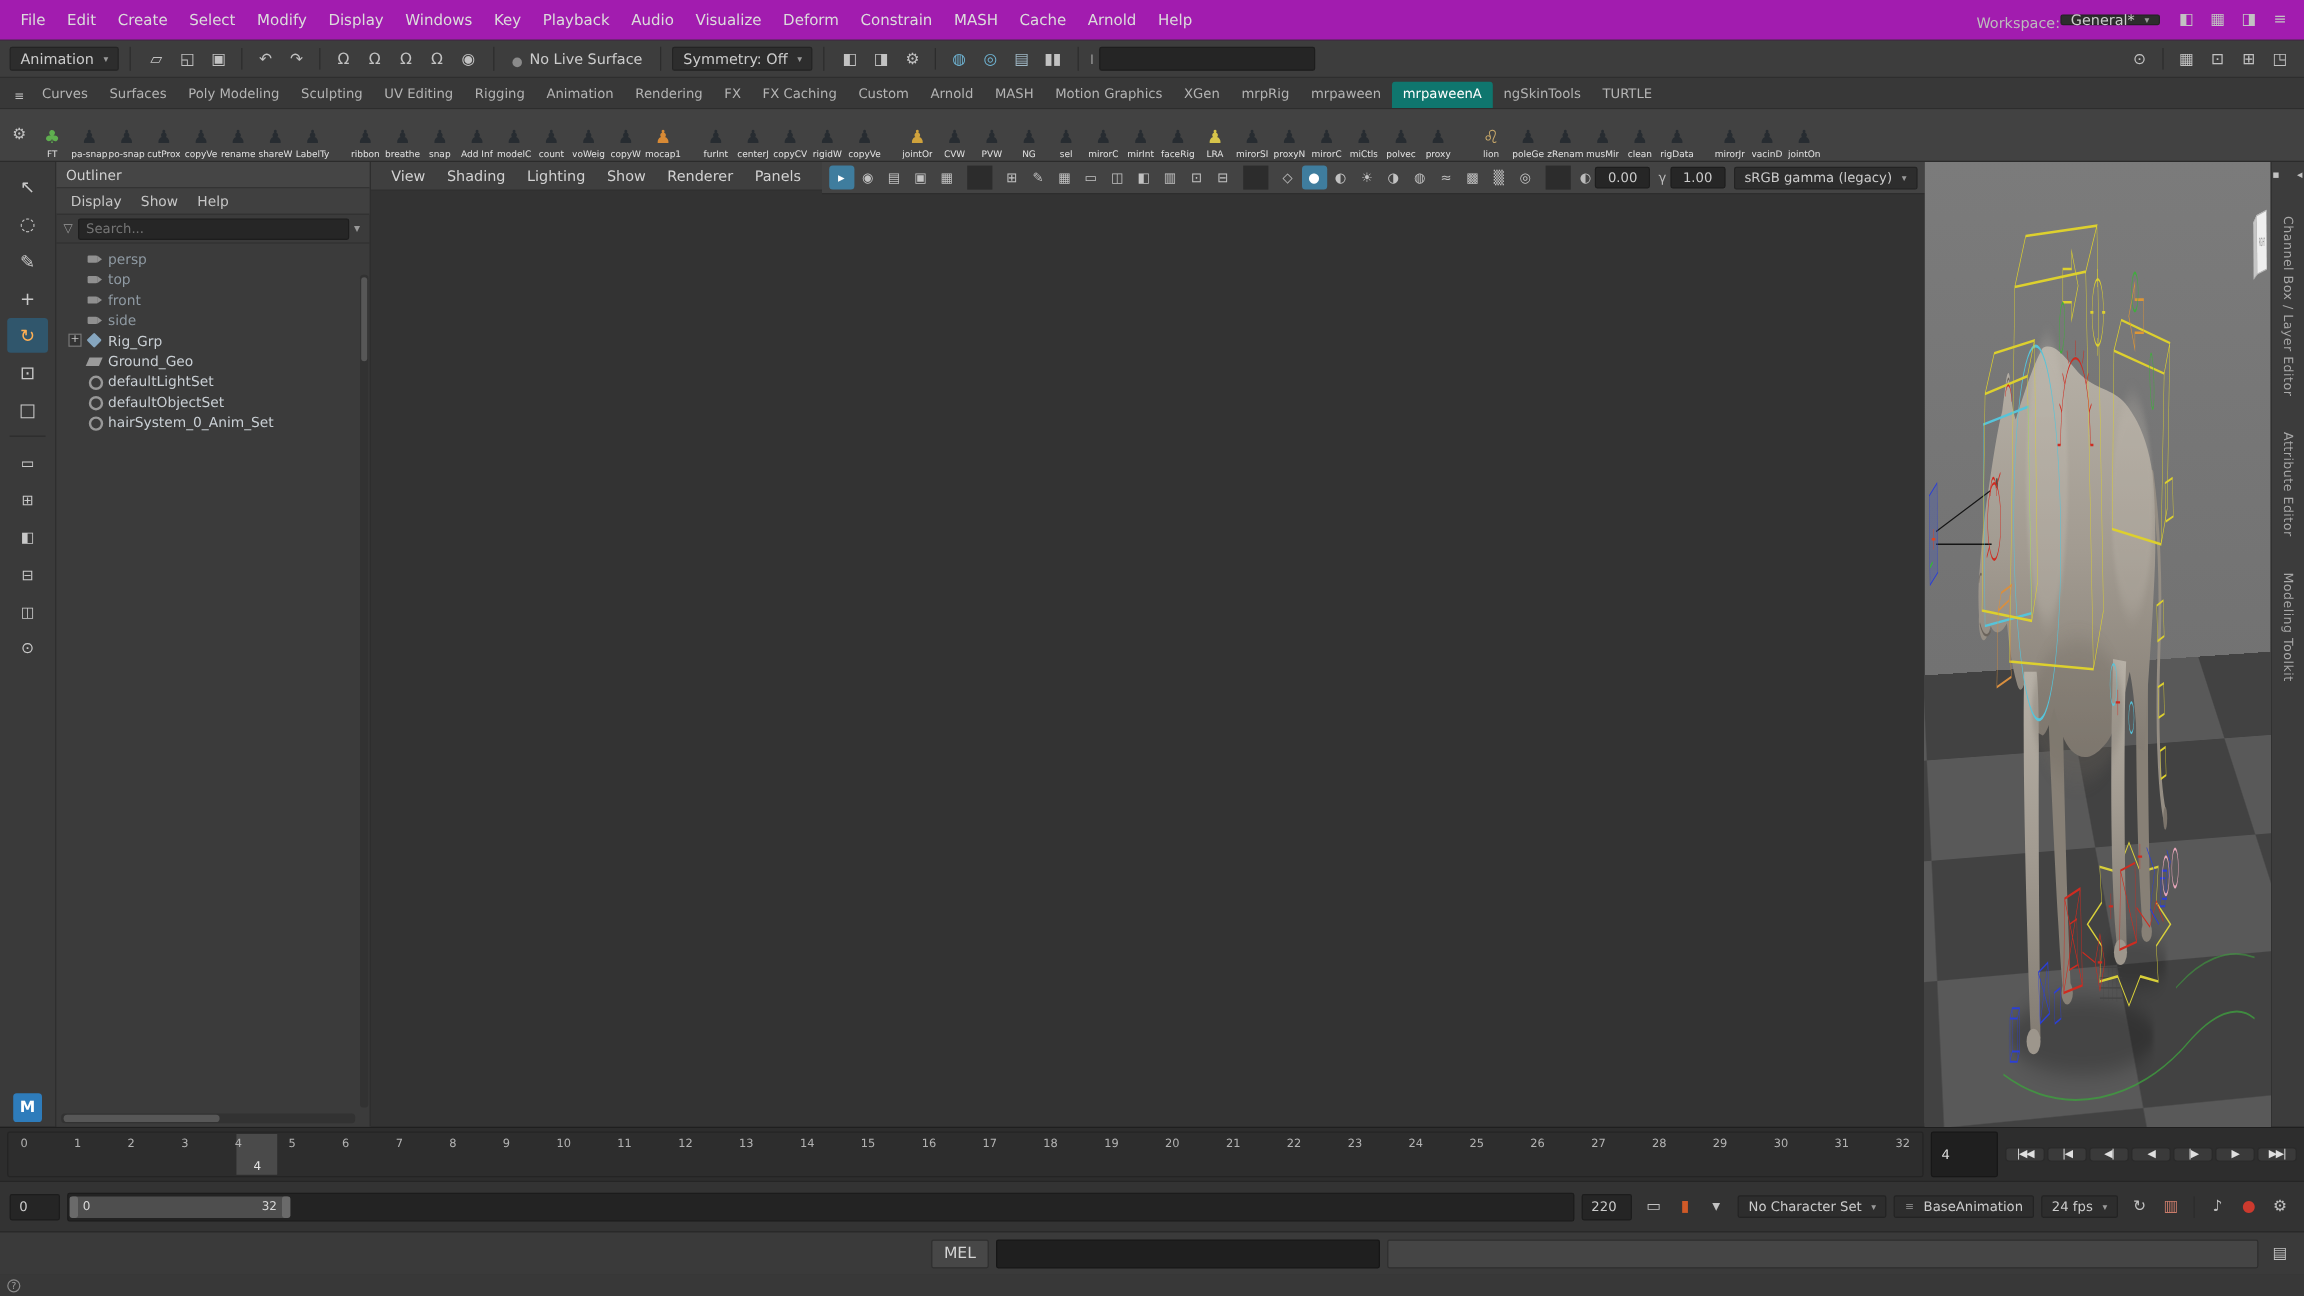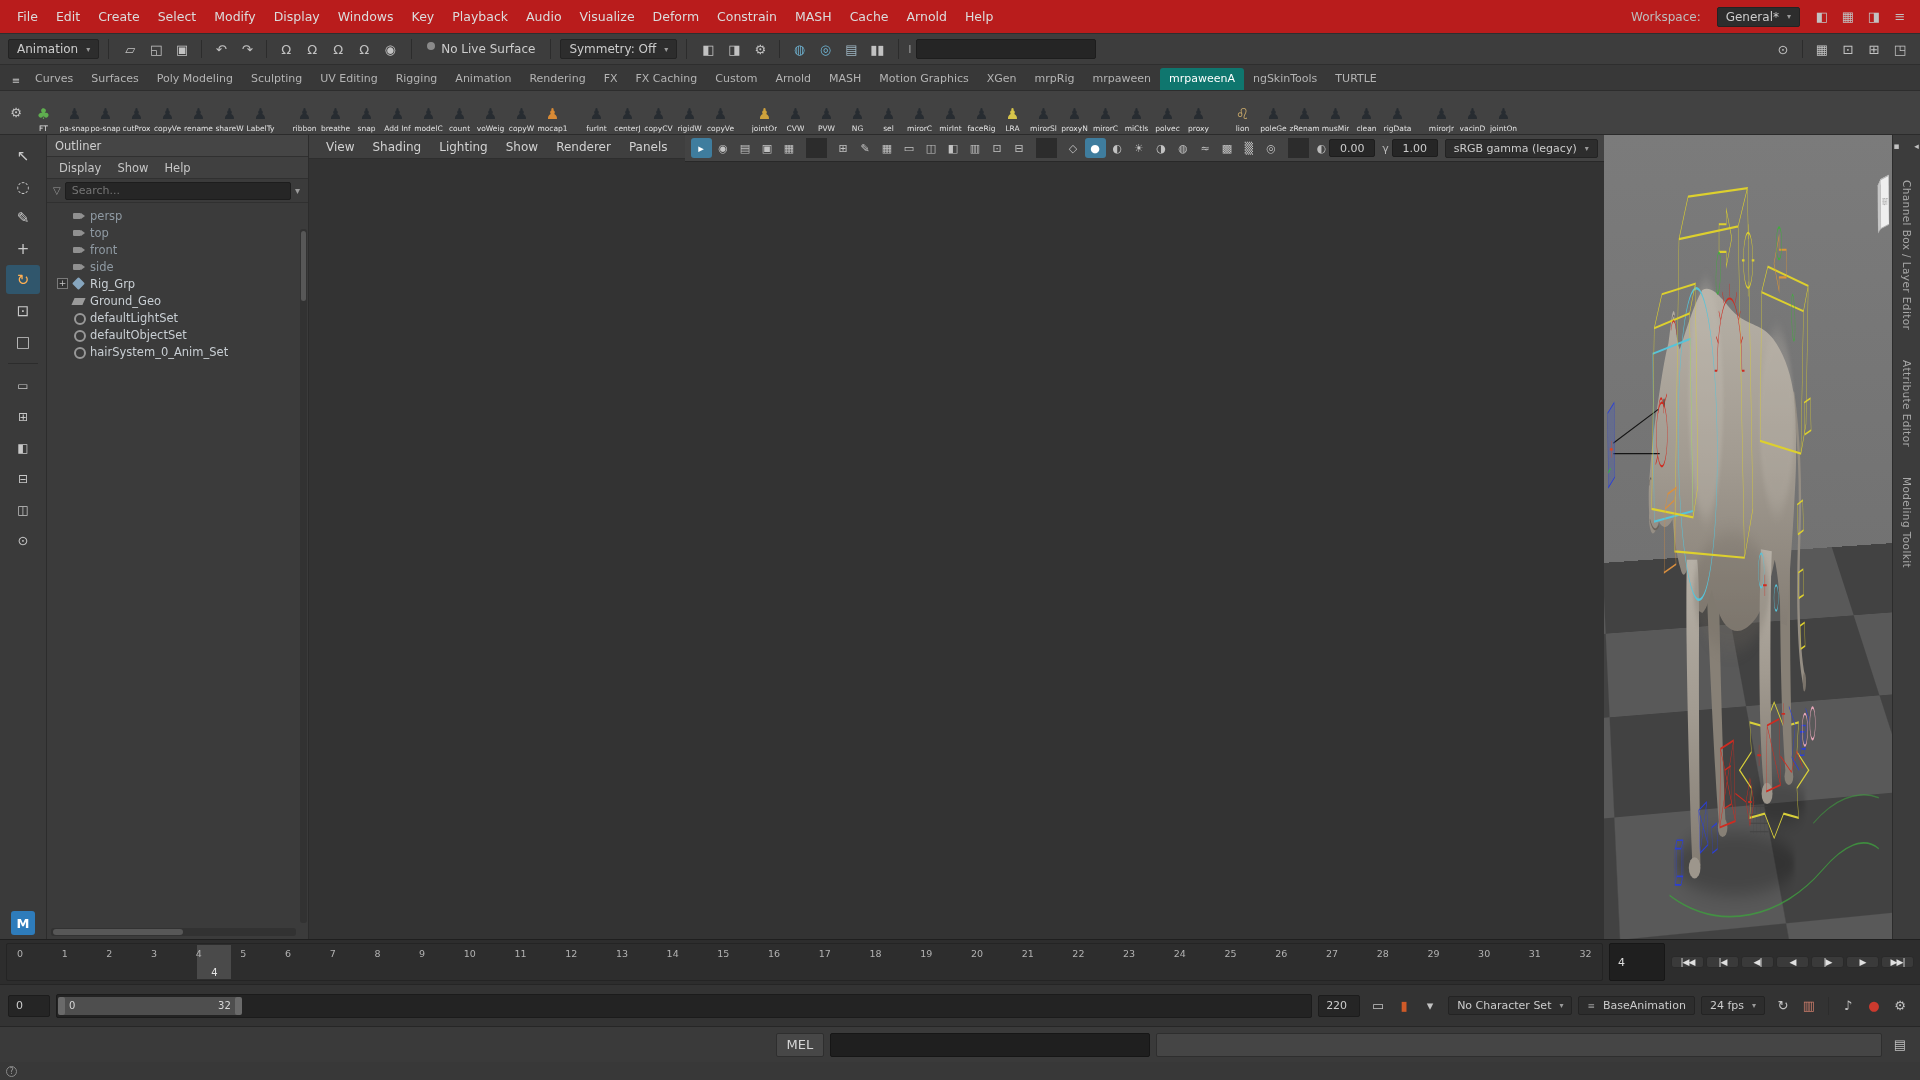--- a/index.html
+++ b/index.html
@@ -1,35 +1,35 @@
 <!DOCTYPE html>
 <html><head>
 <meta charset="utf-8">
 <style>
 *{box-sizing:border-box}
 body{margin:0;background:#222}
 .app{width:1920px;height:1080px;display:flex;flex-direction:column;background:#373737;font-family:"DejaVu Sans",sans-serif;font-size:12px;color:#c8c8c8;overflow:hidden;user-select:none}
 
 
-.menubar{height:34px;background:#b91c1c;display:flex;align-items:center;padding:12px 8px;border-bottom:1px solid #2e2e2e}
+.menubar{height:34px;background:#a21caf;display:flex;padding:12px 8px;border-bottom:1px solid #2e2e2e}
 .menus{display:flex;height:100%}
 .menu-item{display:flex;align-items:center;padding:0 9px;font-size:12.5px;color:#dcdcdc}
 .spacer{flex:1}
-.ws-label{color:#bdbdbd;margin-right:16px}
+.ws-label{color:#bdbdbd;margin-right:0}
 .dd{display:flex;align-items:center;gap:8px;background:#2d2d2d;border:1px solid #232323;border-radius:2px;padding:2px 8px;color:#ccc;white-space:nowrap}
 .dd .caret{font-size:8px;color:#9a9a9a}
 .iconrow{display:flex;align-items:center;gap:2px}
 .ibtn{min-width:24px;height:22px;display:flex;align-items:center;justify-content:center;color:#c2c2c2;font-size:13px;border-radius:3px}
 .ibtn.active{background:#3a6d8c;color:#fff}
 .ibtn.sep{min-width:0;width:1px;height:18px;background:#2c2c2c;margin:0 5px;border-radius:0}
 .vsep{width:1px;height:20px;background:#2c2c2c;margin:0 5px}
 
 
 .statusline{height:31px;background:#3d3d3d;display:flex;align-items:center;padding:0 8px;gap:4px;border-bottom:1px solid #2e2e2e}
-.pill{display:flex;align-items:flex-start;gap:6px;padding:2px 6px;color:#cdcdcd;white-space:nowrap}
+.pill{display:flex;align-items:flex-end;gap:6px;padding:2px 6px;color:#cdcdcd;white-space:nowrap}
 .pill .dot{width:8px;height:8px;border-radius:50%;background:#8a8a8a}
 .tfield{height:20px;background:#252525;border:1px solid #1d1d1d;border-radius:2px;color:#ccc;width:180px;padding:0 6px;font-size:11px;font-family:inherit}
 
 
 .shelftabs{height:26px;background:#383838;display:flex;align-items:flex-end;padding:0 6px;border-bottom:1px solid #2d2d2d}
 .shelftabs .ibtn{height:20px;min-width:20px;font-size:10px}
 .tabs{display:flex;align-items:flex-end;overflow:hidden}
 .tab{padding:4px 9px 5px;font-size:11px;color:#b4b4b4;white-space:nowrap}
 .tab.active{color:#fff;background:#0f766e;border-radius:3px 3px 0 0}
 .shelfrow{height:44px;background:#424242;display:flex;align-items:center;padding:0 4px;border-bottom:1px solid #2b2b2b}

